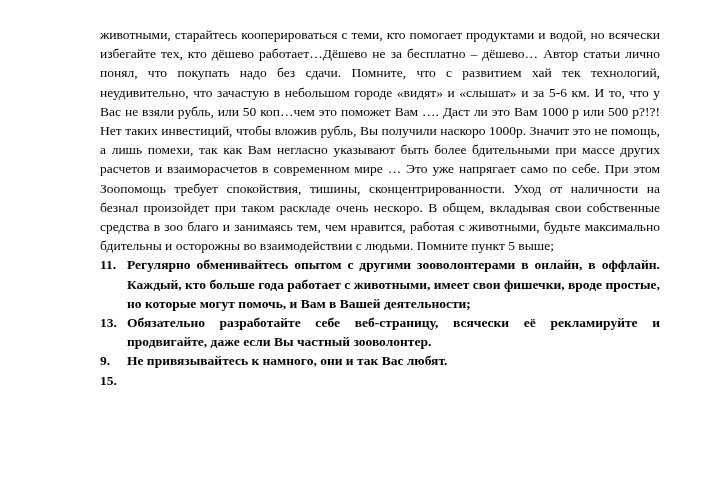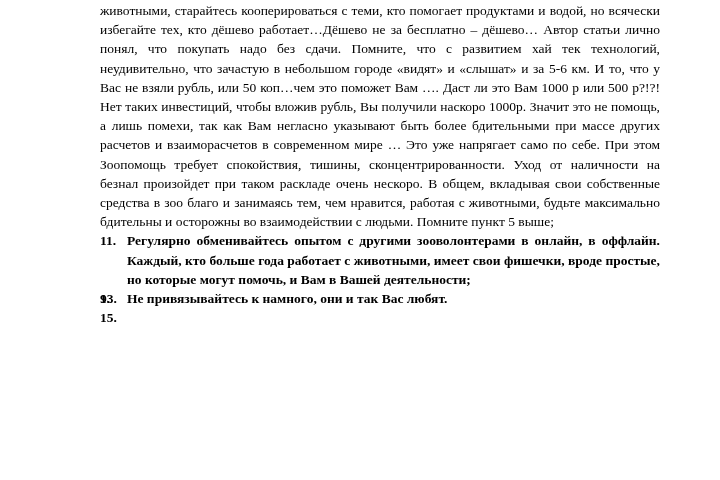--- a/index.html
+++ b/index.html
@@ -16,20 +16,21 @@
     line-height: 19.2px;
   }
   .doc {
     width: 720px;
     height: 480px;
     padding: 1px 60px 0 100px;
     text-align: justify;
   }
   .cont-para {
     text-align: justify;
+    margin-top: 24px;
   }
   .numbered-list {
     text-align: justify;
   }
   .list-item {
     position: relative;
     padding-left: 27px;
     text-align: justify;
     font-weight: bold;
   }
@@ -49,20 +50,21 @@
 
   <div class="numbered-list">
 
     <div class="list-item">
       <span class="num">11.</span>
       <span class="txt">Регулярно обменивайтесь опытом с другими зооволонтерами в онлайн, в оффлайн. Каждый, кто больше года работает с животными, имеет свои фишечки, вроде простые, но которые могут помочь, и Вам в Вашей деятельности;</span>
     </div>
 
     <div class="list-item">
       <span class="num">13.</span>
+      <span class="txt">Обязательно разработайте себе веб-страницу, всячески её рекламируйте и продвигайте, даже если Вы частный зооволонтер.</span>
     </div>
 
     <div class="list-item">
       <span class="num">9.</span>
       <span class="txt">Не привязывайтесь к намного, они и так Вас любят.</span>
     </div>
 
 
     <div class="list-item">
       <span class="num">15.</span>

